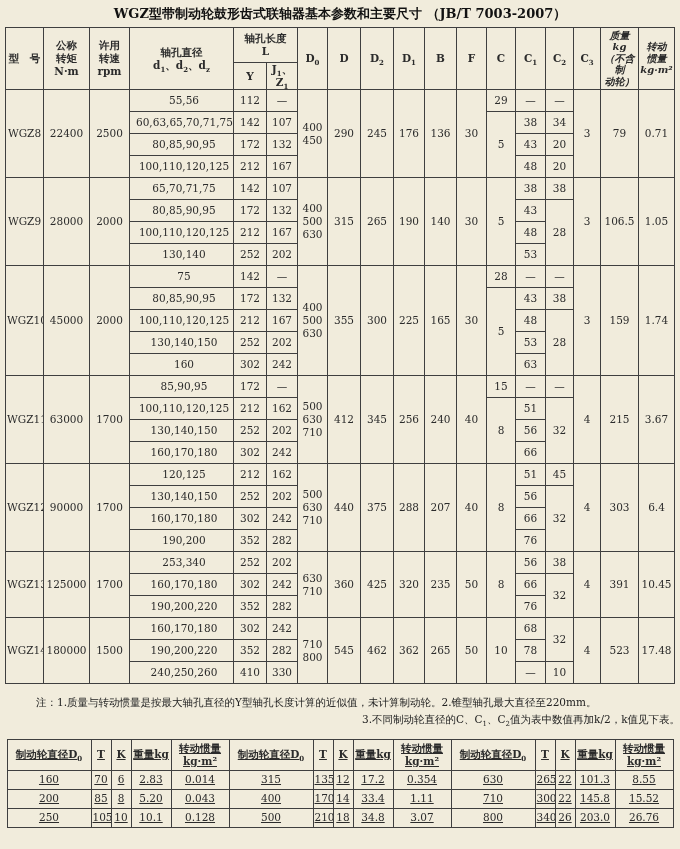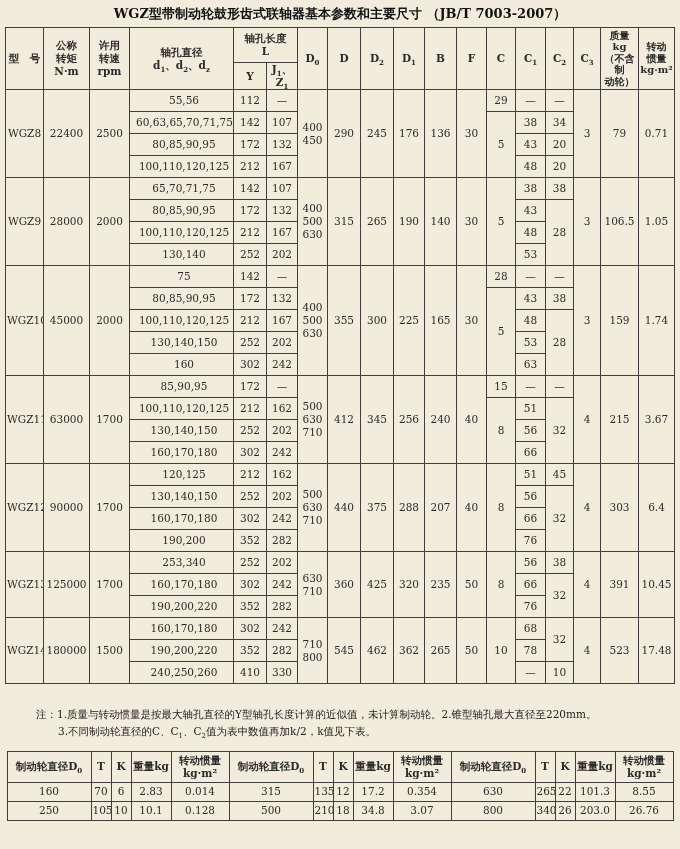--- a/index.html
+++ b/index.html
@@ -19,27 +19,27 @@
   th,td{
     border:1px solid var(--border);text-align:center;vertical-align:middle;
     font-size:10.5px;line-height:1.25;padding:0 1px;overflow:hidden;
   }
   th{font-weight:bold;}
   .mt{width:666px;margin:0 auto;}
   .mt td{height:21px;}
   .mt td.bore{text-align:center;padding-left:6px;}
   .mt thead tr:first-child th{height:34px;}
   .mt thead tr:last-child th{height:26px;}
-  .mt th.small{font-size:10px;line-height:1.15;}
+  .mt th.small{font-size:10px;line-height:1.15;font-style:italic;}
   sub{font-size:7px;line-height:0;}
   .notes{
-    font-size:10.5px;color:#222;margin:22px 0 0 36px;line-height:1.55;
+    font-size:10.5px;color:#222;margin:10px 0 0 36px;line-height:1.55;
   }
-  .notes .note-line-2{padding-left:22px;}
-  .bt{width:666px;margin:12px auto 16px;}
+  .notes .note-line-2{padding-left:22px;text-align:right;}
+  .bt{width:666px;margin:12px auto 16px;text-decoration:underline;}
   .bt thead th{height:30px;font-size:10.5px;line-height:1.2;}
   .bt td{height:18px;font-size:10.5px;}
 </style>
 </head>
 <body>
 
 <div class="title">WGZ型带制动轮鼓形齿式联轴器基本参数和主要尺寸 （JB/T 7003-2007）</div>
 
 <table class="mt">
   <colgroup>
@@ -418,20 +418,37 @@
         <td>12</td>
         <td>17.2</td>
         <td>0.354</td>
         <td>630</td>
         <td>265</td>
         <td>22</td>
         <td>101.3</td>
         <td>8.55</td>
       </tr>
       <tr>
+        <td>200</td>
+        <td>85</td>
+        <td>8</td>
+        <td>5.20</td>
+        <td>0.043</td>
+        <td>400</td>
+        <td>170</td>
+        <td>14</td>
+        <td>33.4</td>
+        <td>1.11</td>
+        <td>710</td>
+        <td>300</td>
+        <td>22</td>
+        <td>145.8</td>
+        <td>15.52</td>
+      </tr>
+      <tr>
         <td>250</td>
         <td>105</td>
         <td>10</td>
         <td>10.1</td>
         <td>0.128</td>
         <td>500</td>
         <td>210</td>
         <td>18</td>
         <td>34.8</td>
         <td>3.07</td>

